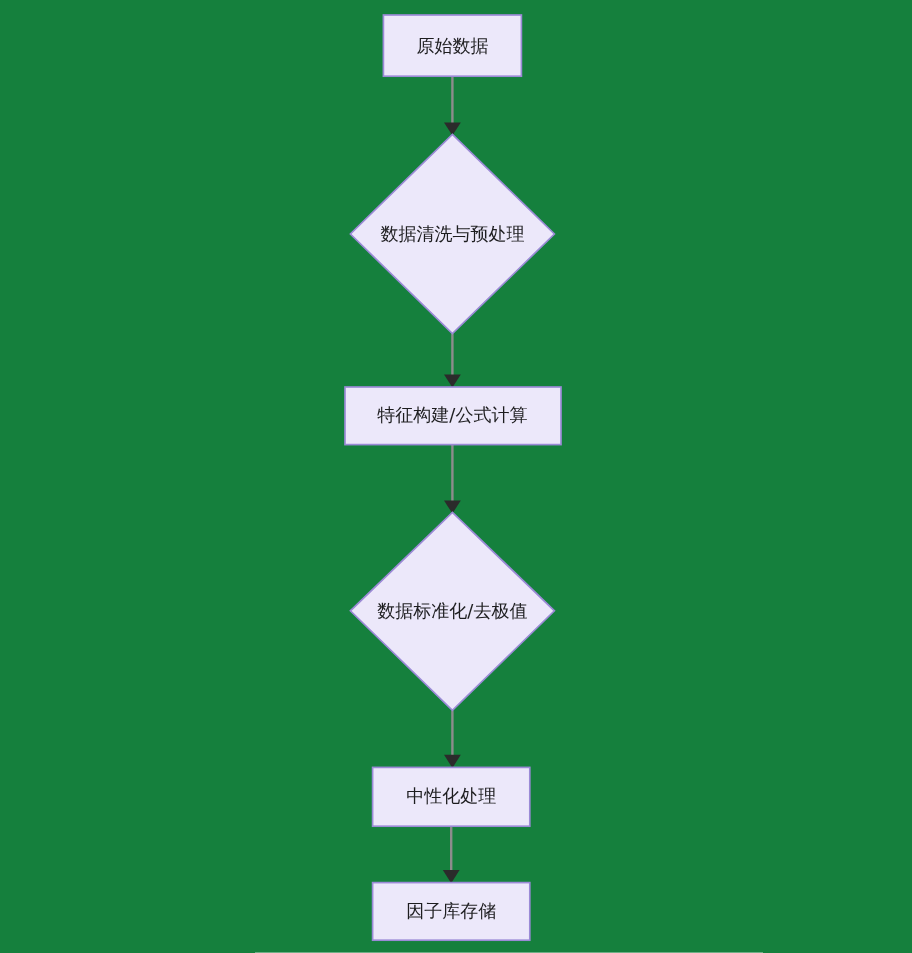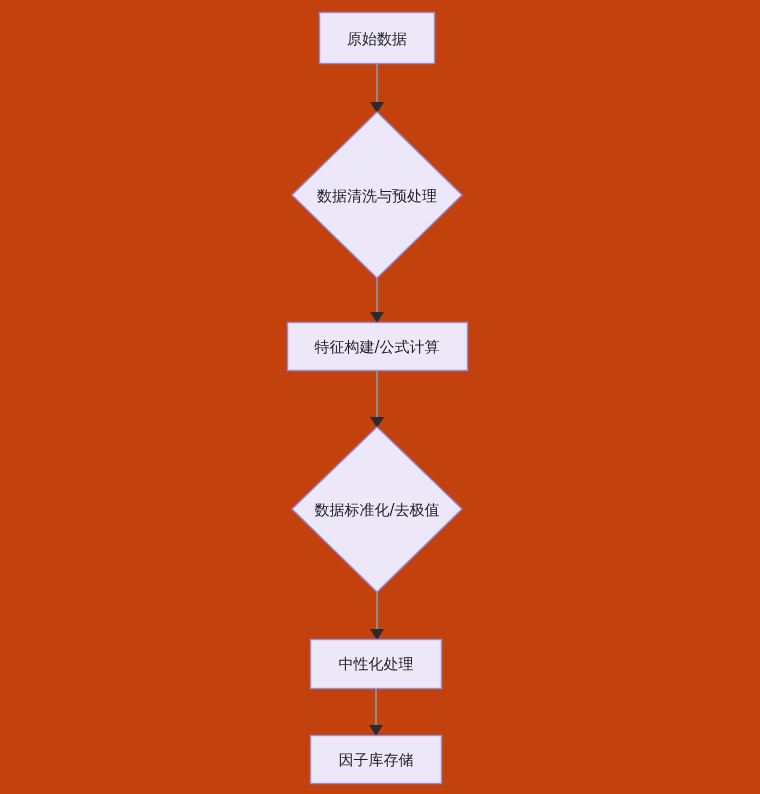--- a/index.html
+++ b/index.html
@@ -8,21 +8,21 @@
     padding: 0;
     background: #ffffff;
   }
   body {
     font-family: "DejaVu Sans", "Liberation Sans", sans-serif;
   }
   #canvas {
     position: relative;
     width: 760px;
     height: 794px;
-    background: #c2410c;
+    background: #15803d;
     overflow: hidden;
   }
   #flow-svg {
     position: absolute;
     left: 0;
     top: 0;
     width: 760px;
     height: 794px;
     display: block;
   }

